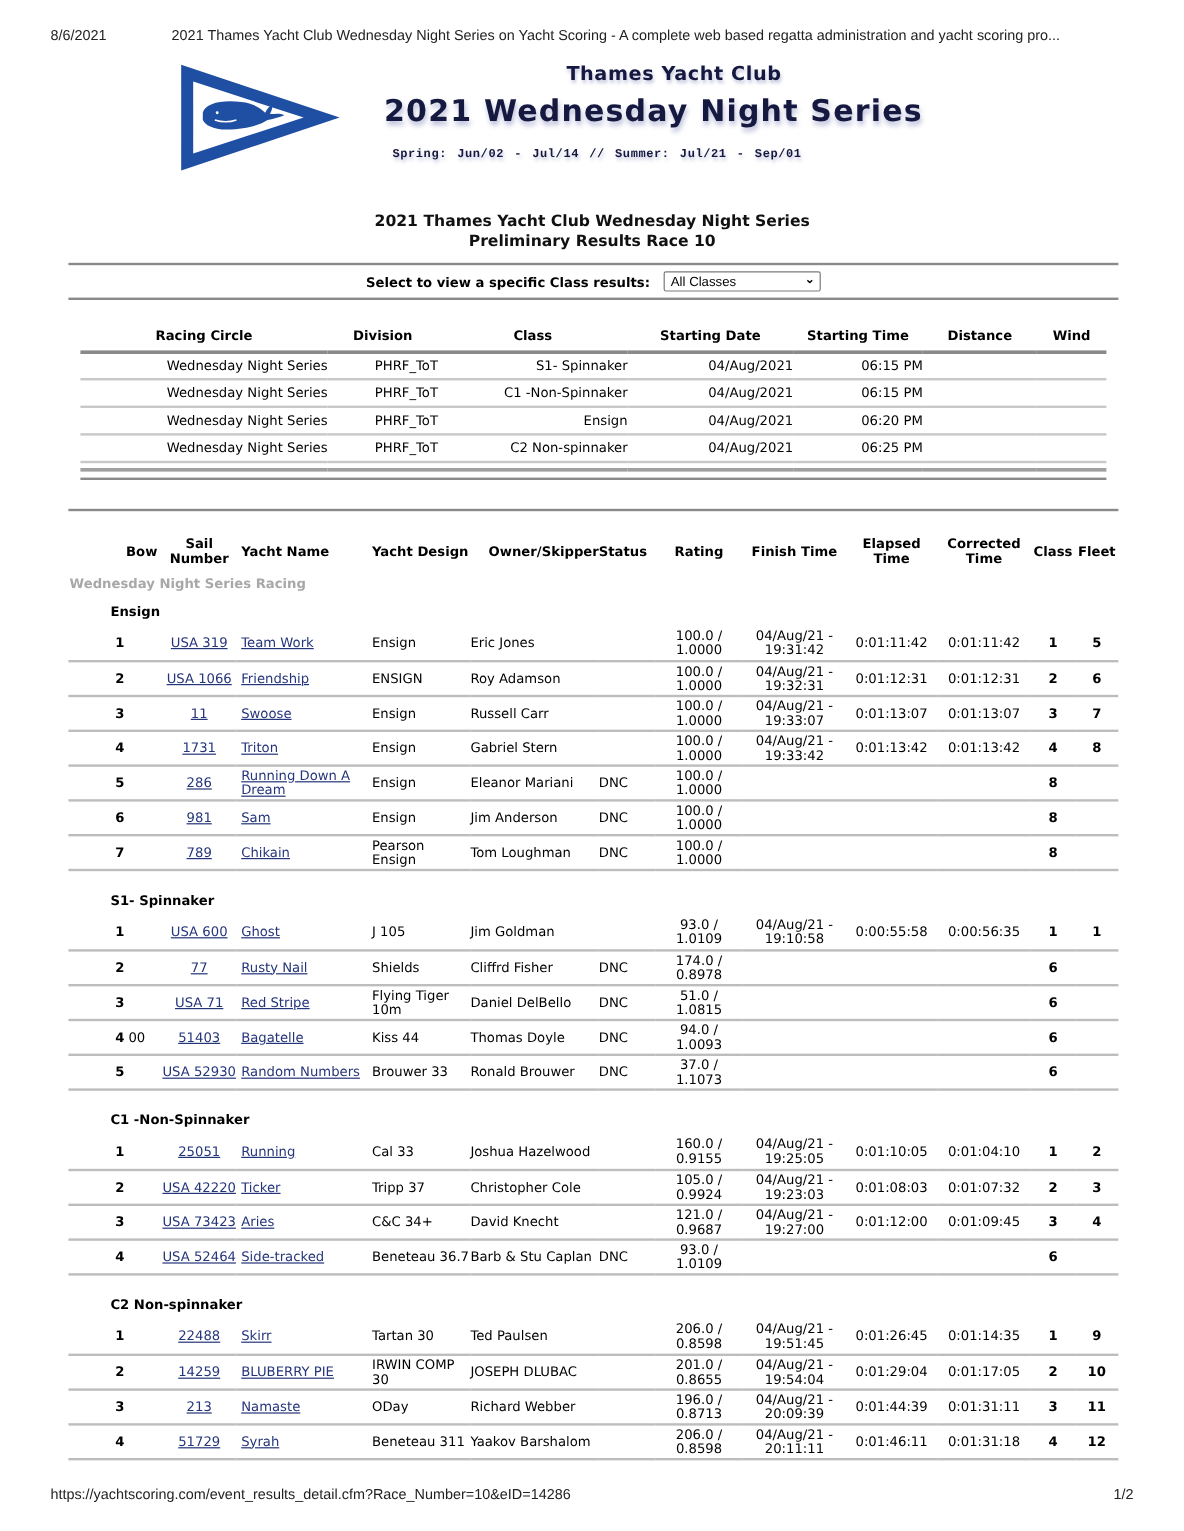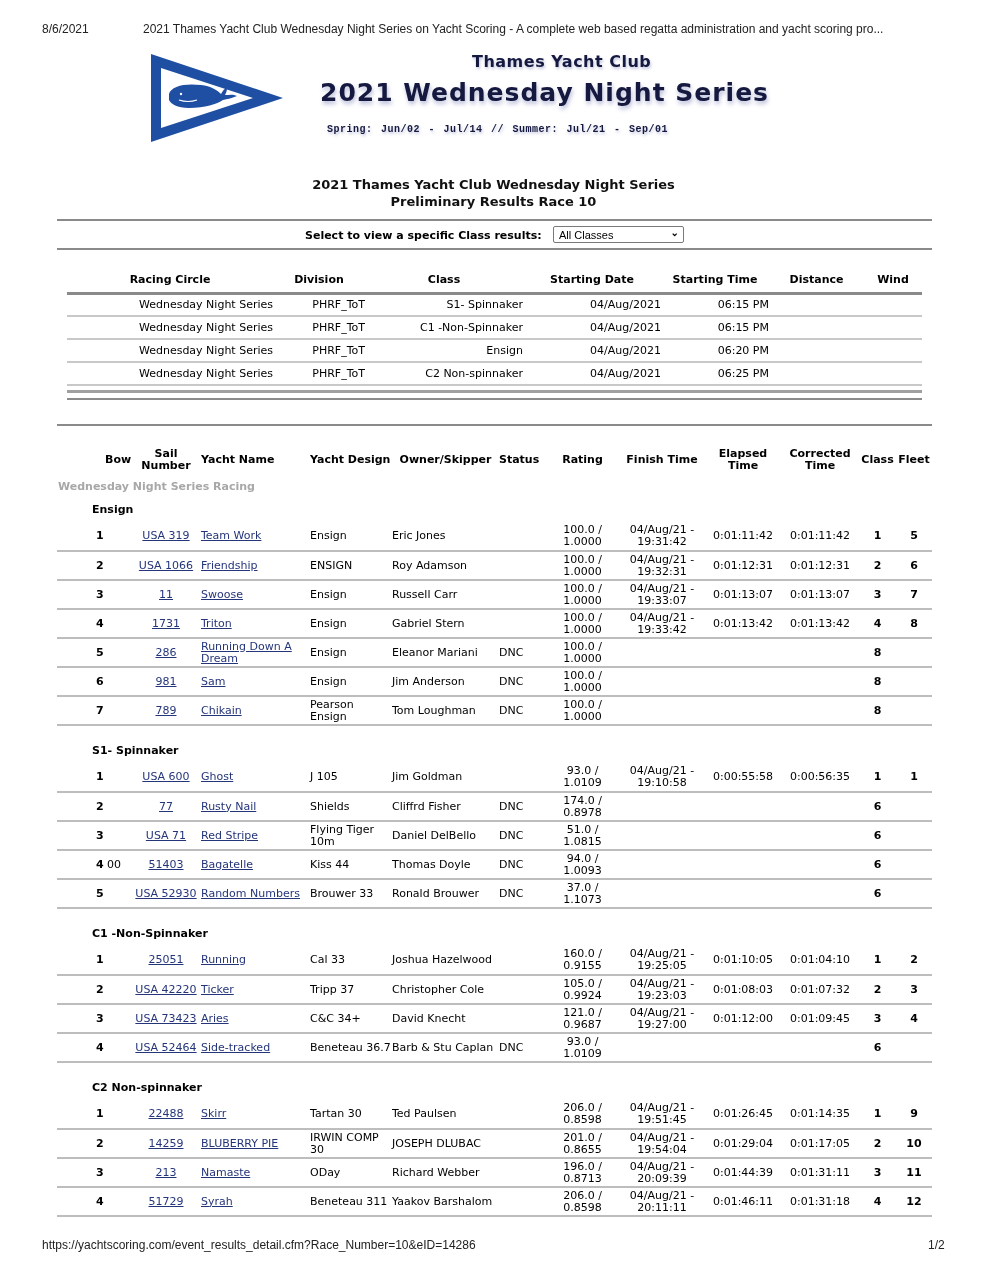--- a/index.html
+++ b/index.html
@@ -168,21 +168,21 @@
         <col style="width:37px">
         <col style="width:36px">
     </colgroup>
     <thead>
       <tr>
         <th></th>
         <th style="text-align:left">Bow</th>
         <th class="c">Sail Number</th>
         <th style="text-align:left;padding-left:4px">Yacht Name</th>
         <th style="text-align:left">Yacht Design</th>
-        <th style="text-align:center">Owner/Skipper</th>
+        <th style="text-align:right">Owner/Skipper</th>
         <th style="text-align:left">Status</th>
         <th class="c">Rating</th>
         <th class="c">Finish Time</th>
         <th class="c">Elapsed Time</th>
         <th class="c">Corrected Time</th>
         <th class="c">Class</th>
         <th class="c">Fleet</th>
       </tr>
     </thead>
     <tbody id="results-body">

